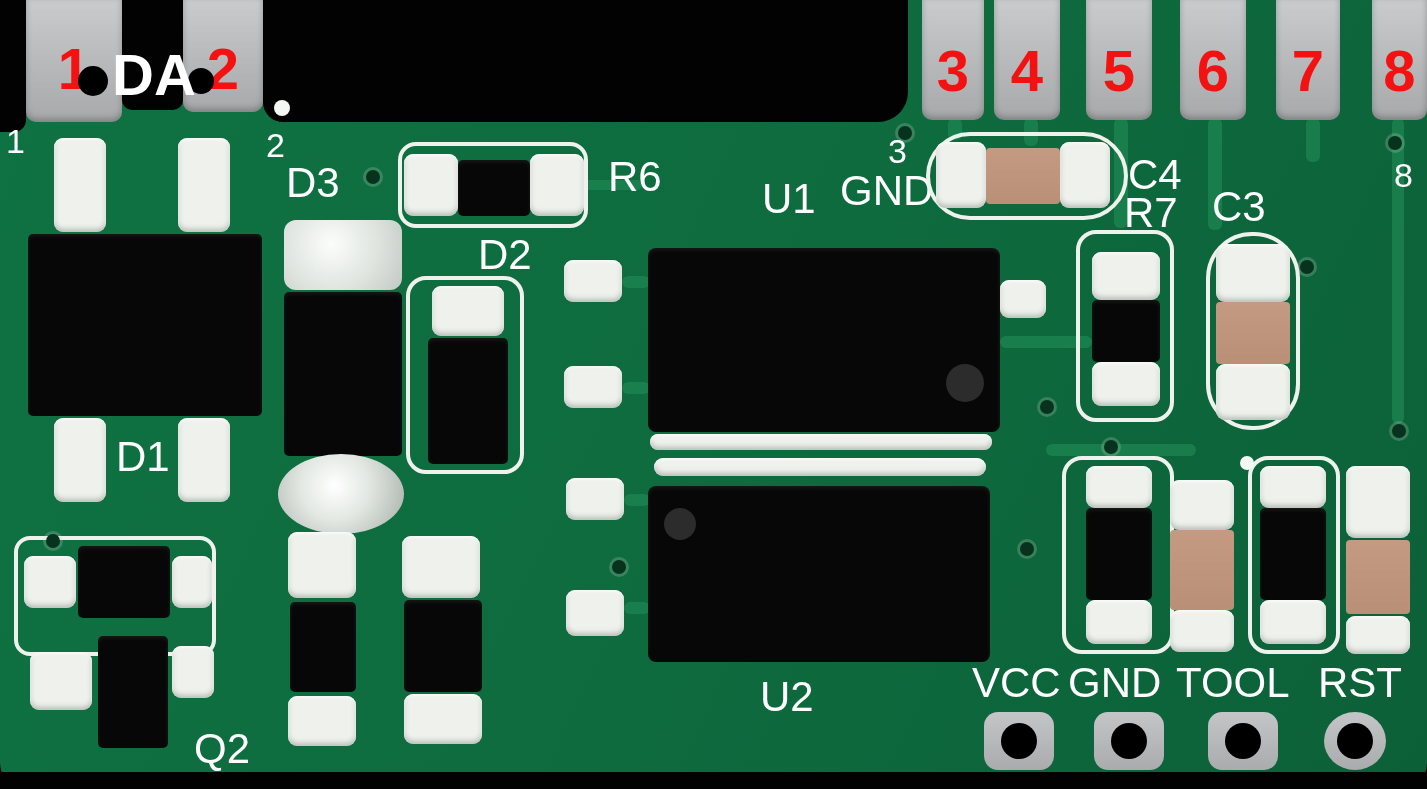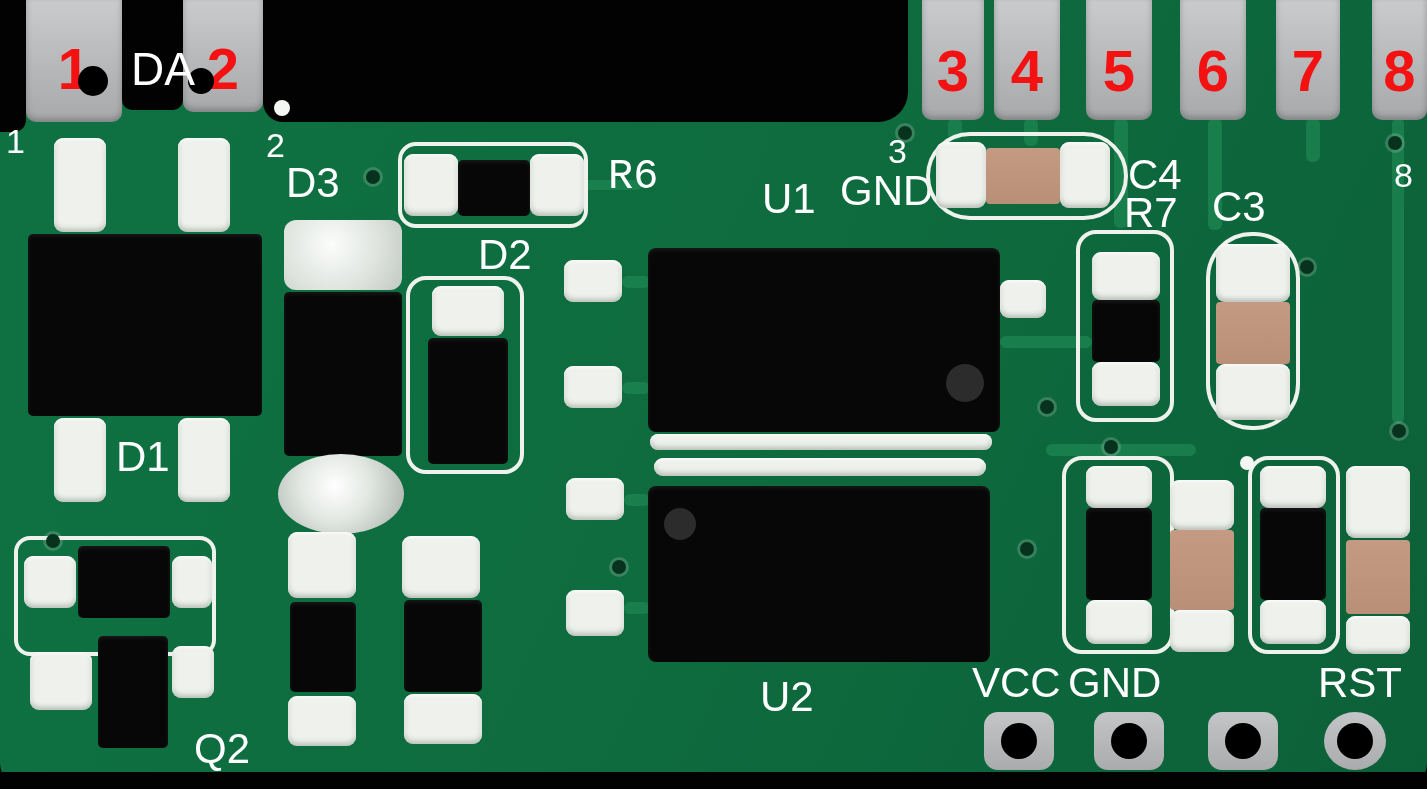--- a/index.html
+++ b/index.html
@@ -81,21 +81,21 @@
     <div class="abs pad-gray" style="left:1180px;top:0;width:66px;height:120px;">
       <span class="red-num" style="top:42px;">6</span>
     </div>
     <div class="abs pad-gray" style="left:1276px;top:0;width:64px;height:120px;">
       <span class="red-num" style="top:42px;">7</span>
     </div>
     <div class="abs pad-gray" style="left:1372px;top:0;width:55px;height:120px;">
       <span class="red-num" style="top:42px;">8</span>
     </div>
 
-    <span class="wlabel" style="left:112px;top:46px;font-size:46px;font-weight:400;margin-left:19px;">DA</span>
+    <span class="wlabel" style="left:112px;top:46px;font-size:58px;font-weight:700;">DA</span>
     <span class="small-num" style="left:6px;top:124px;">1</span>
     <span class="small-num" style="left:266px;top:128px;">2</span>
     <span class="small-num" style="left:888px;top:134px;">3</span>
     <span class="small-num" style="left:1394px;top:158px;">8</span>
     <span class="abs hole-white" style="left:274px;top:100px;width:16px;height:16px;"></span>
 
     <div class="abs silk" style="left:54px;top:138px;width:52px;height:94px;"></div>
     <div class="abs silk" style="left:178px;top:138px;width:52px;height:94px;"></div>
     <div class="abs chip" style="left:28px;top:234px;width:234px;height:182px;"></div>
     <div class="abs silk" style="left:54px;top:418px;width:52px;height:84px;"></div>
@@ -125,21 +125,21 @@
 
     <div class="abs outline" style="left:406px;top:276px;width:118px;height:198px;border-radius:20px;"></div>
     <div class="abs silk" style="left:432px;top:286px;width:72px;height:50px;"></div>
     <div class="abs chip" style="left:428px;top:338px;width:80px;height:126px;"></div>
     <span class="wlabel" style="left:434px;top:234px;margin-left:44px;">D2</span>
 
     <div class="abs outline" style="left:398px;top:142px;width:190px;height:86px;border-radius:18px;"></div>
     <div class="abs silk" style="left:404px;top:154px;width:54px;height:62px;"></div>
     <div class="abs chip" style="left:458px;top:160px;width:72px;height:56px;"></div>
     <div class="abs silk" style="left:530px;top:154px;width:54px;height:62px;"></div>
-    <span class="wlabel" style="left:608px;top:156px;font-family:Liberation Mono, monospace;">R6</span>
+    <span class="wlabel" style="left:608px;top:156px;">R6</span>
 
     <div class="abs silk" style="left:564px;top:260px;width:58px;height:42px;"></div>
     <div class="abs silk" style="left:564px;top:366px;width:58px;height:42px;"></div>
     <div class="abs chip" style="left:648px;top:248px;width:352px;height:184px;border-radius:8px;"></div>
     <div class="abs dimple" style="left:946px;top:364px;width:38px;height:38px;"></div>
     <div class="abs silk" style="left:650px;top:434px;width:342px;height:16px;"></div>
     <div class="abs silk" style="left:1000px;top:280px;width:46px;height:38px;"></div>
     <span class="wlabel" style="left:762px;top:178px;">U1</span>
     <span class="wlabel" style="left:840px;top:170px;">GND</span>
 
@@ -182,20 +182,21 @@
     <div class="abs chip" style="left:1260px;top:508px;width:66px;height:92px;"></div>
     <div class="abs silk" style="left:1260px;top:600px;width:66px;height:44px;"></div>
 
     <div class="abs silk" style="left:1346px;top:466px;width:64px;height:72px;"></div>
     <div class="abs tan" style="left:1346px;top:540px;width:64px;height:74px;"></div>
     <div class="abs silk" style="left:1346px;top:616px;width:64px;height:38px;"></div>
     <span class="abs hole-white" style="left:1240px;top:456px;width:14px;height:14px;"></span>
 
     <span class="wlabel" style="left:972px;top:662px;">VCC</span>
     <span class="wlabel" style="left:1068px;top:662px;">GND</span>
+    <span class="wlabel" style="left:1176px;top:662px;">TOOL</span>
     <span class="wlabel" style="left:1318px;top:662px;">RST</span>
     <div class="abs thru" style="left:984px;top:712px;width:70px;height:58px;">
         <span class="hole-black" style="width:36px;height:36px;"></span>
       </div>
     <div class="abs thru" style="left:1094px;top:712px;width:70px;height:58px;">
         <span class="hole-black" style="width:36px;height:36px;"></span>
       </div>
     <div class="abs thru" style="left:1208px;top:712px;width:70px;height:58px;">
         <span class="hole-black" style="width:36px;height:36px;"></span>
       </div>

